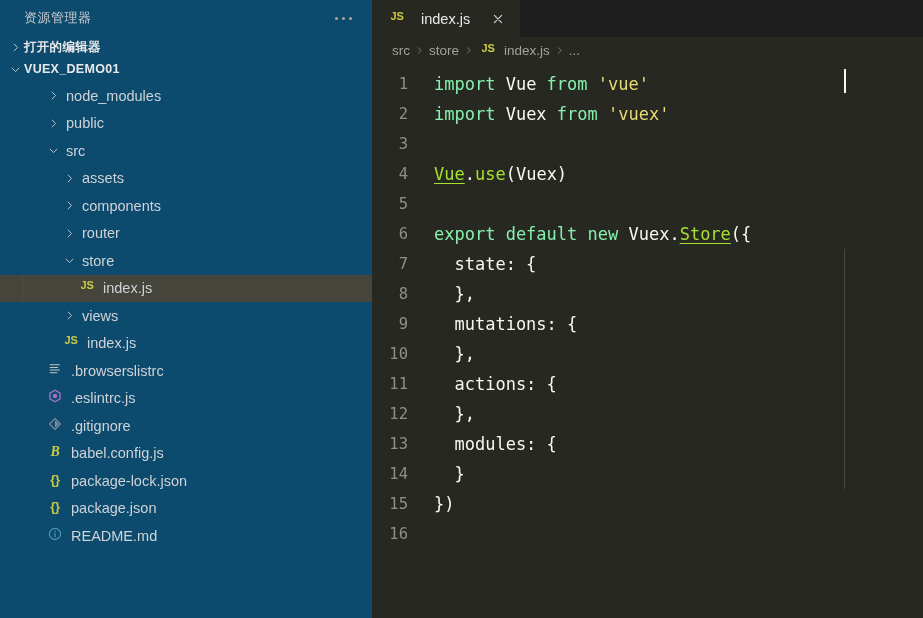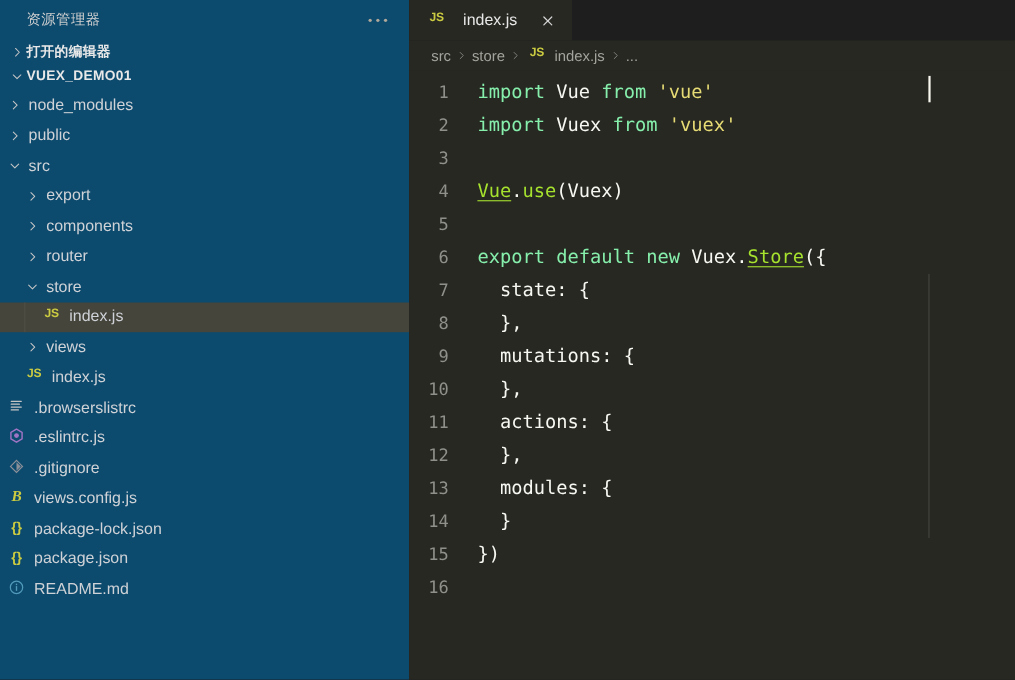--- a/index.html
+++ b/index.html
@@ -39,21 +39,21 @@
   .chev {
     width:18px; height:18px; flex:0 0 18px;
     display:flex; align-items:center; justify-content:center;
     color:#c5c5c5;
   }
   .chev svg { width:11px; height:11px; display:block; }
 
   .tree { flex:1 1 auto; overflow:hidden; padding-top:2px; }
   .row {
     height:27.5px; display:flex; align-items:center;
-    position:relative; cursor:pointer; padding-right:8px;
+    position:relative; cursor:pointer; padding-right:8px;padding-left:40px;
   }
   .row .name {
     font-size:14.5px; color:#cfd2d6; white-space:nowrap;
     font-family:"Liberation Sans", sans-serif;
   }
   .row.selected { background:#45453c; }
   .row.selected .guide {
     position:absolute; left:0; top:0; bottom:0; width:1px; background:#4f4f46;
   }
   .ind { flex:0 0 auto; }
@@ -189,21 +189,21 @@
           </span>
           <span class="name">src</span>
         </div>
         <div class="row">
           <span class="ind" style="width: 20px;"></span>
           <span class="chev" style="margin-right: 4px;">
             <svg viewBox="0 0 16 16">
               <path d="M6 3 L11 8 L6 13" fill="none" stroke="currentColor" stroke-width="1.4" stroke-linecap="round" stroke-linejoin="round"></path>
             </svg>
           </span>
-          <span class="name">export</span>
+          <span class="name">assets</span>
         </div>
         <div class="row">
           <span class="ind" style="width: 20px;"></span>
           <span class="chev" style="margin-right: 4px;">
             <svg viewBox="0 0 16 16">
               <path d="M6 3 L11 8 L6 13" fill="none" stroke="currentColor" stroke-width="1.4" stroke-linecap="round" stroke-linejoin="round"></path>
             </svg>
           </span>
           <span class="name">components</span>
         </div>
@@ -281,21 +281,21 @@
               <path d="M8 3.6 L8 12.4 L12.4 8 Z" fill="#8a8f98"></path>
             </svg>
           </span>
           <span class="name">.gitignore</span>
         </div>
         <div class="row">
           <span class="ind" style="width: 4px;"></span>
           <span class="icon-slot">
             <span class="txticon" style="color:#cbcb41;font-size:14px;font-style:italic;font-family:'Liberation Serif',serif">B</span>
           </span>
-          <span class="name">views.config.js</span>
+          <span class="name">babel.config.js</span>
         </div>
         <div class="row">
           <span class="ind" style="width: 4px;"></span>
           <span class="icon-slot">
             <span class="txticon" style="color:#cbcb41;font-size:13px">{}</span>
           </span>
           <span class="name">package-lock.json</span>
         </div>
         <div class="row">
           <span class="ind" style="width: 4px;"></span>

